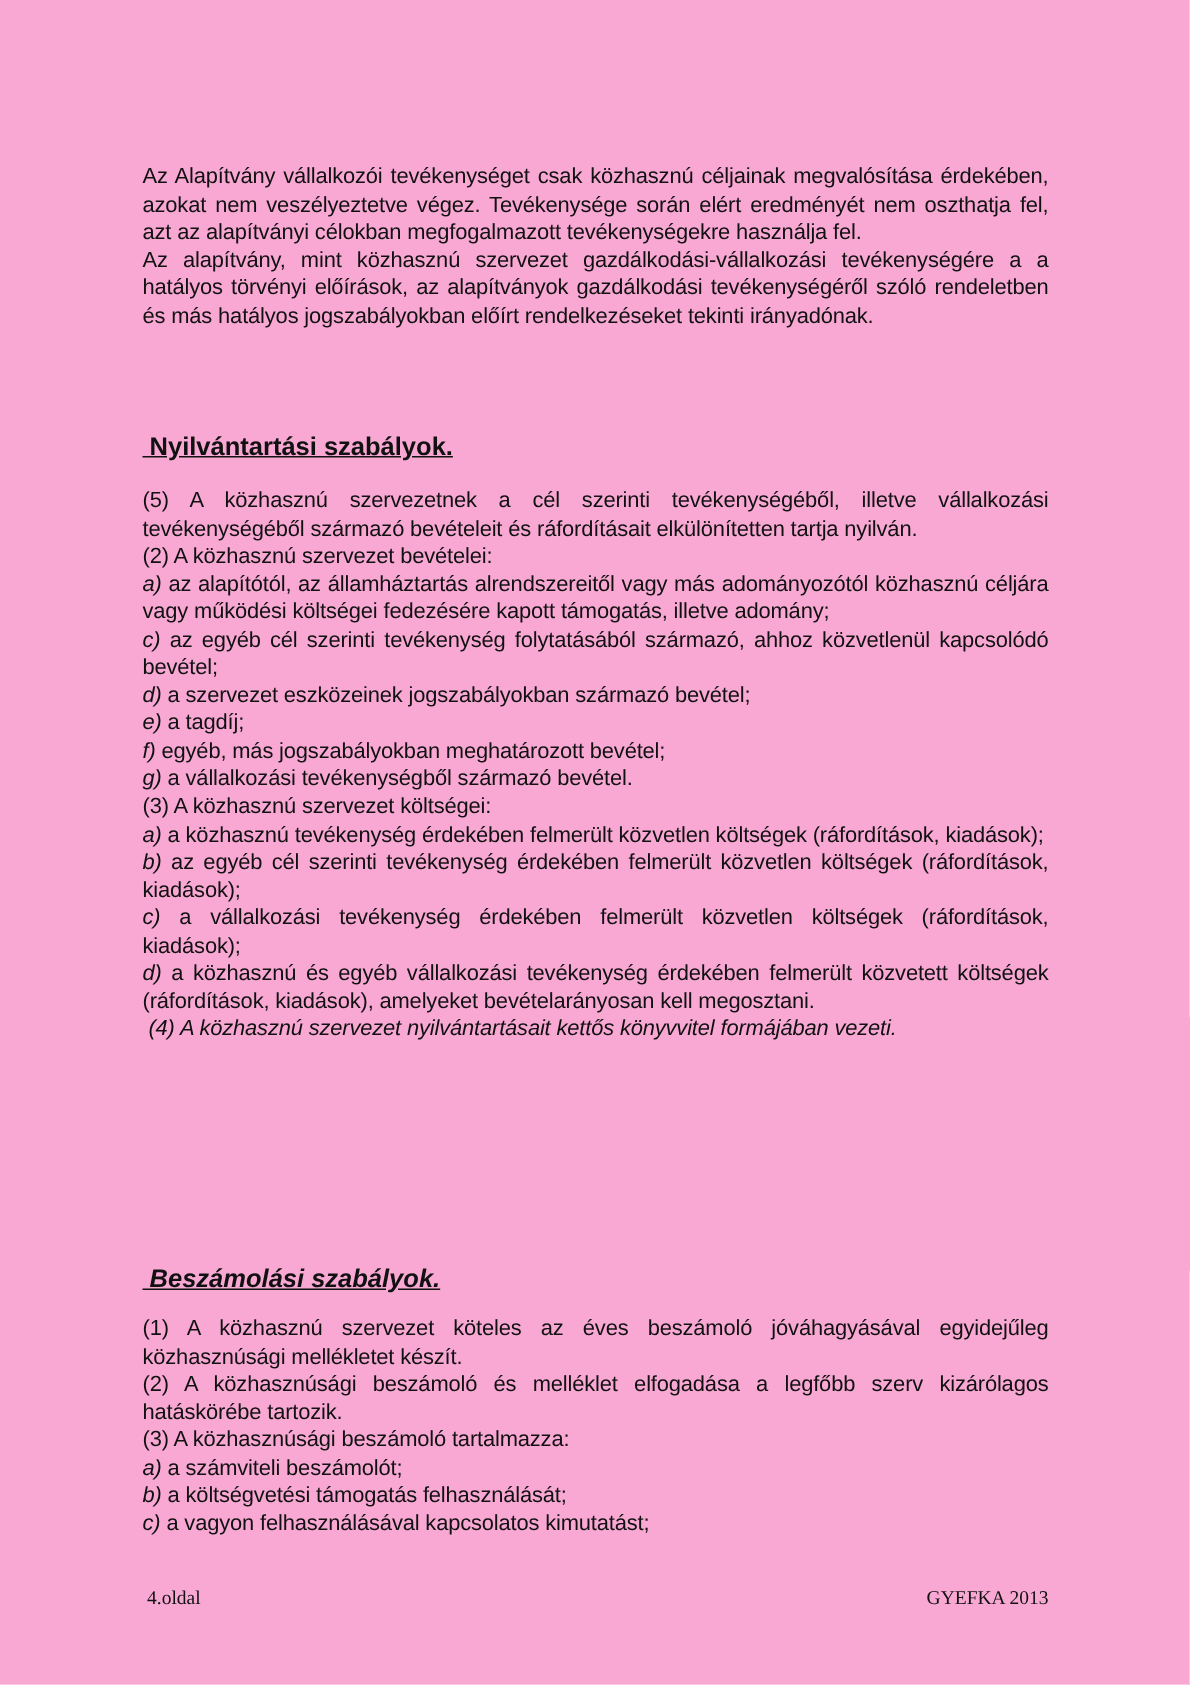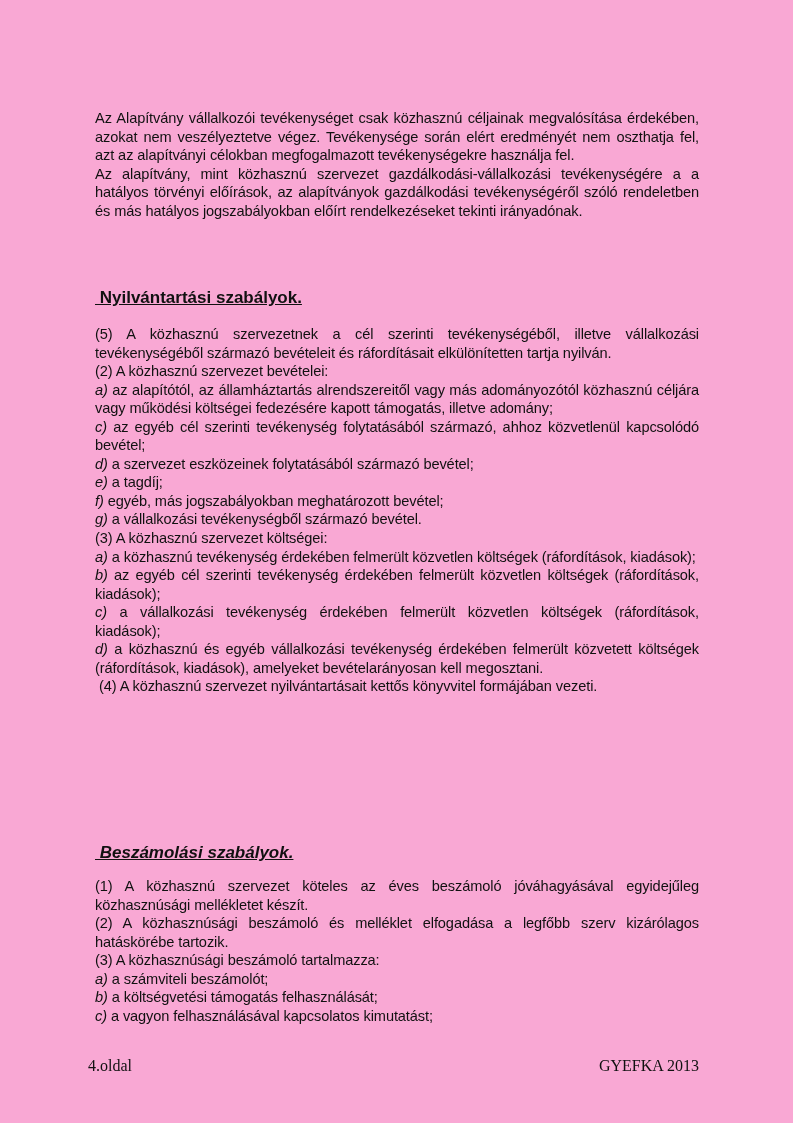--- a/index.html
+++ b/index.html
@@ -14,50 +14,50 @@
   .text p { margin: 0; text-align: justify; }
   .text p .lbl { font-style: italic; }
   .heading {
     position: absolute; left: 95px;
     font-family: "Liberation Sans", sans-serif;
     font-size: 17px; font-weight: bold; text-decoration: underline;
     color: #111; white-space: pre;
   }
   .footer {
     position: absolute; top: 1057px;
-    font-family: "Liberation Serif", serif; font-size: 16px; color: #111;
+    font-family: "Liberation Serif", serif; font-size: 13px; color: #111; margin-left: 10px;
   }
 </style>
 </head>
 <body>
 
 <div class="page">
 
   <div class="text" style="top:109px;">
     <p>Az Alapítvány vállalkozói tevékenységet csak közhasznú céljainak megvalósítása érdekében, azokat nem veszélyeztetve végez. Tevékenysége során elért eredményét nem oszthatja fel, azt az alapítványi célokban megfogalmazott tevékenységekre használja fel.</p>
     <p>Az alapítvány, mint közhasznú szervezet gazdálkodási-vállalkozási tevékenységére a a hatályos törvényi előírások, az alapítványok gazdálkodási tevékenységéről szóló rendeletben és más hatályos jogszabályokban előírt rendelkezéseket tekinti irányadónak.</p>
   </div>
 
   <div class="heading" style="top:288px;"> Nyilvántartási szabályok.</div>
 
   <div class="text" style="top:325px;">
     <p><span class="lbl"></span><span>(5) A közhasznú szervezetnek a cél szerinti tevékenységéből, illetve vállalkozási tevékenységéből származó bevételeit és ráfordításait elkülönítetten tartja nyilván.</span></p>
     <p><span class="lbl"></span><span>(2) A közhasznú szervezet bevételei:</span></p>
     <p><span class="lbl">a)</span><span> az alapítótól, az államháztartás alrendszereitől vagy más adományozótól közhasznú céljára vagy működési költségei fedezésére kapott támogatás, illetve adomány;</span></p>
     <p><span class="lbl">c)</span><span> az egyéb cél szerinti tevékenység folytatásából származó, ahhoz közvetlenül kapcsolódó bevétel;</span></p>
-    <p><span class="lbl">d)</span><span> a szervezet eszközeinek folytatásából származó bevétel;</span></p>
+    <p><span class="lbl">d)</span><span> a szervezet eszközeinek jogszabályokban származó bevétel;</span></p>
     <p><span class="lbl">e)</span><span> a tagdíj;</span></p>
     <p><span class="lbl">f)</span><span> egyéb, más jogszabályokban meghatározott bevétel;</span></p>
     <p><span class="lbl">g)</span><span> a vállalkozási tevékenységből származó bevétel.</span></p>
     <p><span class="lbl"></span><span>(3) A közhasznú szervezet költségei:</span></p>
     <p><span class="lbl">a)</span><span> a közhasznú tevékenység érdekében felmerült közvetlen költségek (ráfordítások, kiadások);</span></p>
     <p><span class="lbl">b)</span><span> az egyéb cél szerinti tevékenység érdekében felmerült közvetlen költségek (ráfordítások, kiadások);</span></p>
     <p><span class="lbl">c)</span><span> a vállalkozási tevékenység érdekében felmerült közvetlen költségek (ráfordítások, kiadások);</span></p>
     <p><span class="lbl">d)</span><span> a közhasznú és egyéb vállalkozási tevékenység érdekében felmerült közvetett költségek (ráfordítások, kiadások), amelyeket bevételarányosan kell megosztani.</span></p>
-    <p style="white-space:pre-wrap;"><span class="lbl"></span><span> (4) A közhasznú szervezet nyilvántartásait kettős könyvvitel formájában vezeti.</span></p>
+    <p style="white-space:pre-wrap;font-style:italic;"><span class="lbl"></span><span> (4) A közhasznú szervezet nyilvántartásait kettős könyvvitel formájában vezeti.</span></p>
   </div>
 
   <div class="heading" style="top:843px;font-style:italic;"> Beszámolási szabályok.</div>
 
   <div class="text" style="top:877px;">
     <p><span class="lbl"></span><span>(1) A közhasznú szervezet köteles az éves beszámoló jóváhagyásával egyidejűleg közhasznúsági mellékletet készít.</span></p>
     <p><span class="lbl"></span><span>(2) A közhasznúsági beszámoló és melléklet elfogadása a legfőbb szerv kizárólagos hatáskörébe tartozik.</span></p>
     <p><span class="lbl"></span><span>(3) A közhasznúsági beszámoló tartalmazza:</span></p>
     <p><span class="lbl">a)</span><span> a számviteli beszámolót;</span></p>
     <p><span class="lbl">b)</span><span> a költségvetési támogatás felhasználását;</span></p>

